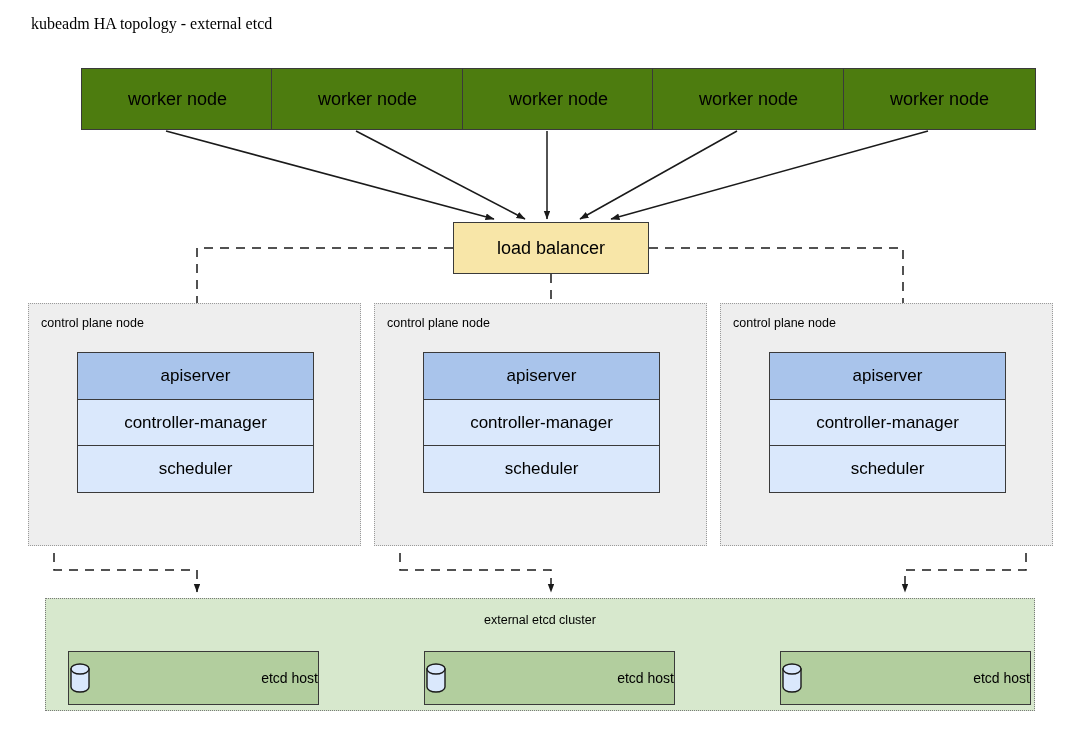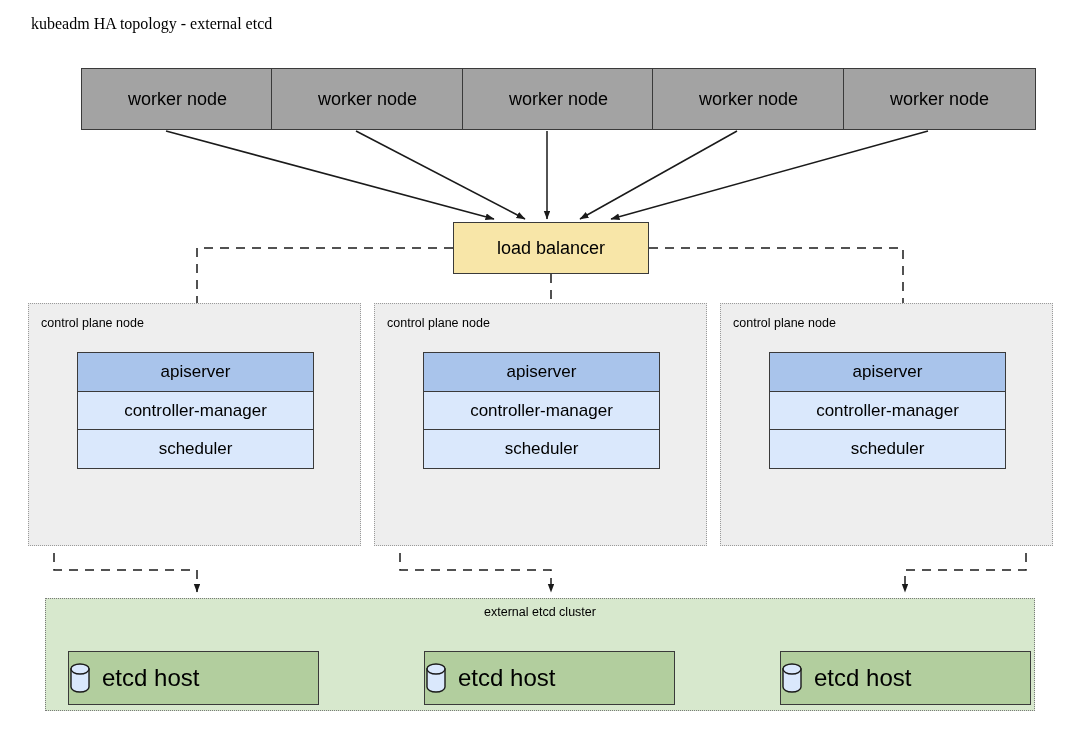--- a/index.html
+++ b/index.html
@@ -40,21 +40,21 @@
     box-sizing: border-box;
     border: 1.4px solid #3a3a3a;
     display: flex;
     align-items: center;
     justify-content: center;
     font-size: 18px;
     text-align: center;
     z-index: 3;
   }
   .worker {
-    background: #a3a3a3;
+    background: #4d7c0f;
     width: 193px;
     height: 62px;
     top: 68px;
   }
   .lb {
     background: #f8e6a8;
     left: 453px;
     top: 222px;
     width: 196px;
     height: 52px;
@@ -82,21 +82,21 @@
   .cp-stack {
     position: absolute;
     left: 48px;
     top: 48px;
     width: 237px;
     z-index: 2;
   }
   .cp-cell {
     box-sizing: border-box;
     border: 1.4px solid #3a3a3a;
-    height: 40px;
+    height: 48px;
     display: flex;
     align-items: center;
     justify-content: center;
     font-size: 17px;
     background: #dae8fc;
     margin-top: -1.4px;
   }
   .cp-cell.apiserver {
     background: #a9c4eb;
     margin-top: 0;
@@ -109,38 +109,38 @@
     width: 990px;
     height: 113px;
     background: #d7e8cd;
     border: 1.6px dotted #7a7a7a;
     z-index: 1;
   }
   .etcd-cluster-label {
     position: absolute;
     left: 0;
     right: 0;
-    top: 6px;
+    top: 14px;
     text-align: center;
     font-size: 12.5px;
     line-height: 15px;
   }
   .etcd-host {
     position: absolute;
     box-sizing: border-box;
     top: 651px;
     width: 251px;
     height: 54px;
     background: #b2ce9e;
     border: 1.4px solid #3a3a3a;
     display: flex;
     align-items: center;
-    justify-content: flex-start;
+    justify-content: space-between;
     gap: 11px;
-    font-size: 24px;
+    font-size: 14px;
     z-index: 2;
   }
   .db-icon {
     display: inline-block;
     width: 22px;
     height: 30px;
     flex: 0 0 auto;
   }
   .etcd-host-label {
     display: inline-block;

